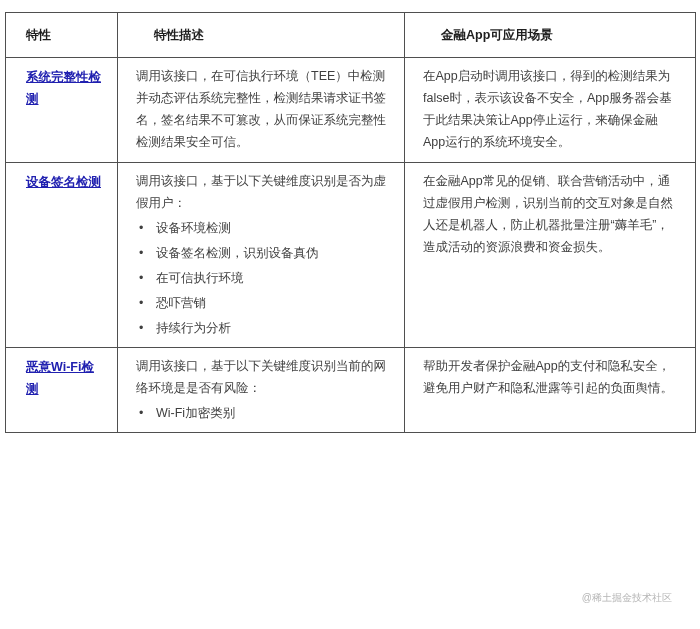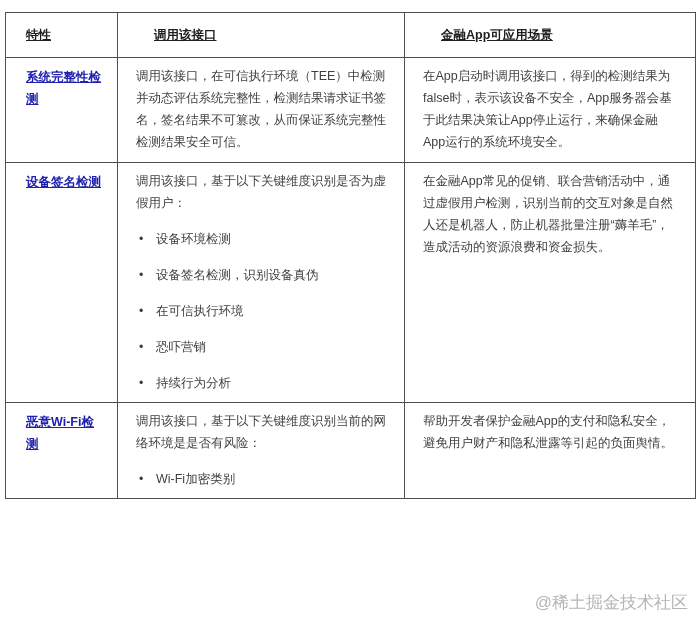--- a/index.html
+++ b/index.html
@@ -25,67 +25,66 @@
     border:1px solid var(--border);
     vertical-align:top;
     font-size:12.5px;
     line-height:22px;
     text-align:left;
   }
   th{
     color:var(--heading);
     font-weight:bold;
     padding:11px 10px 11px 36px;
-    text-decoration:underline;
   }
   th.col-feature{padding-left:20px;}
   td{padding:6px 16px 8px 17px;}
   td.cell-feature{padding-left:20px;padding-top:8px;}
   a.feature-link{
     color:var(--link);
     font-weight:bold;
     text-decoration:underline;
     cursor:pointer;
   }
   p.cell-text{margin:1px;}
   ul.bullet-list{
     list-style:none;
     margin:3px 0 0 0;
     padding:0 0 0 4px;
   }
-  ul.bullet-list li{margin-top:14px;}
+  ul.bullet-list li{margin-top:3px;}
   ul.bullet-list li::before{
     content:"•";
     display:inline-block;
     width:17px;
     color:var(--text);
   }
   .watermark{
     position:absolute;
-    right:12px;
+    right:28px;
     top:591px;
-    font-size:17px;
+    font-size:10px;
     color:var(--watermark);
     white-space:nowrap;
   }
 </style>
 </head>
 <body>
 
 <div class="page">
   <table class="features">
     <colgroup>
       <col style="width:112px">
       <col style="width:287px">
       <col style="width:291px">
     </colgroup>
     <thead>
       <tr>
         <th class="col-feature">特性</th>
-        <th class="col-desc">调用该接口</th>
+        <th class="col-desc">特性描述</th>
         <th class="col-scenario">金融App可应用场景</th>
       </tr>
     </thead>
     <tbody id="table-body">
         <tr>
     <td class="cell-feature">
       <a href="#" class="feature-link">系统完整性检测</a>
     </td>
     <td class="cell-desc">
       <p class="cell-text desc-text">调用该接口，在可信执行环境（TEE）中检测并动态评估系统完整性，检测结果请求证书签名，签名结果不可篡改，从而保证系统完整性检测结果安全可信。</p>

